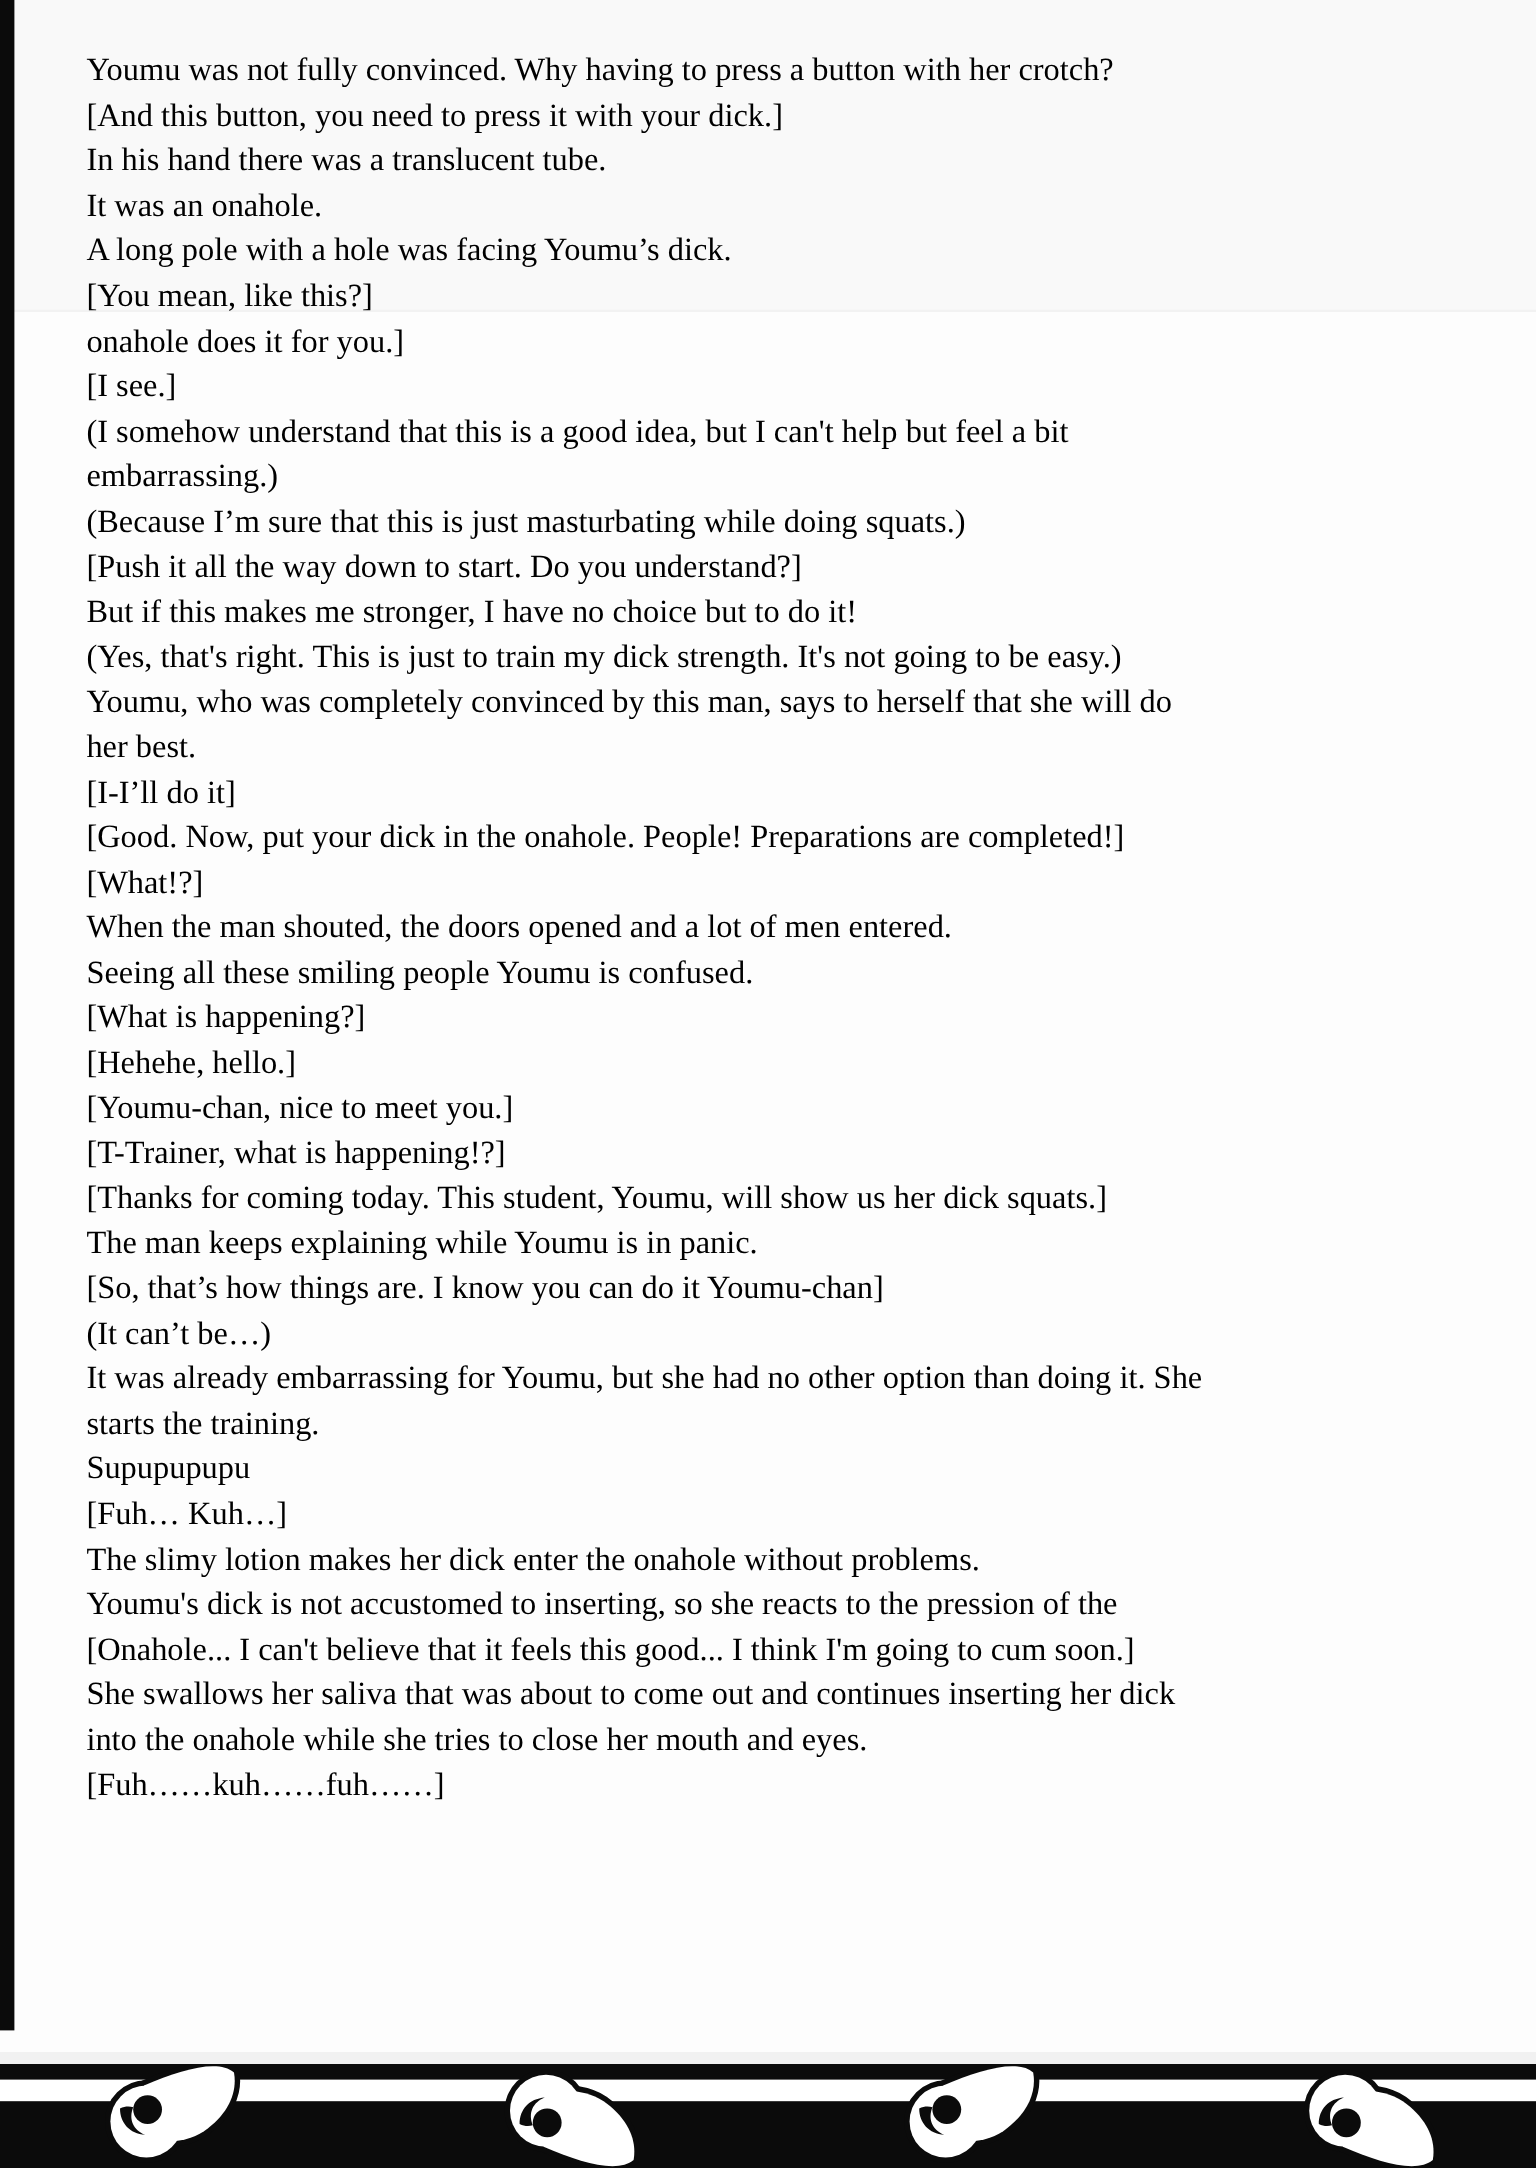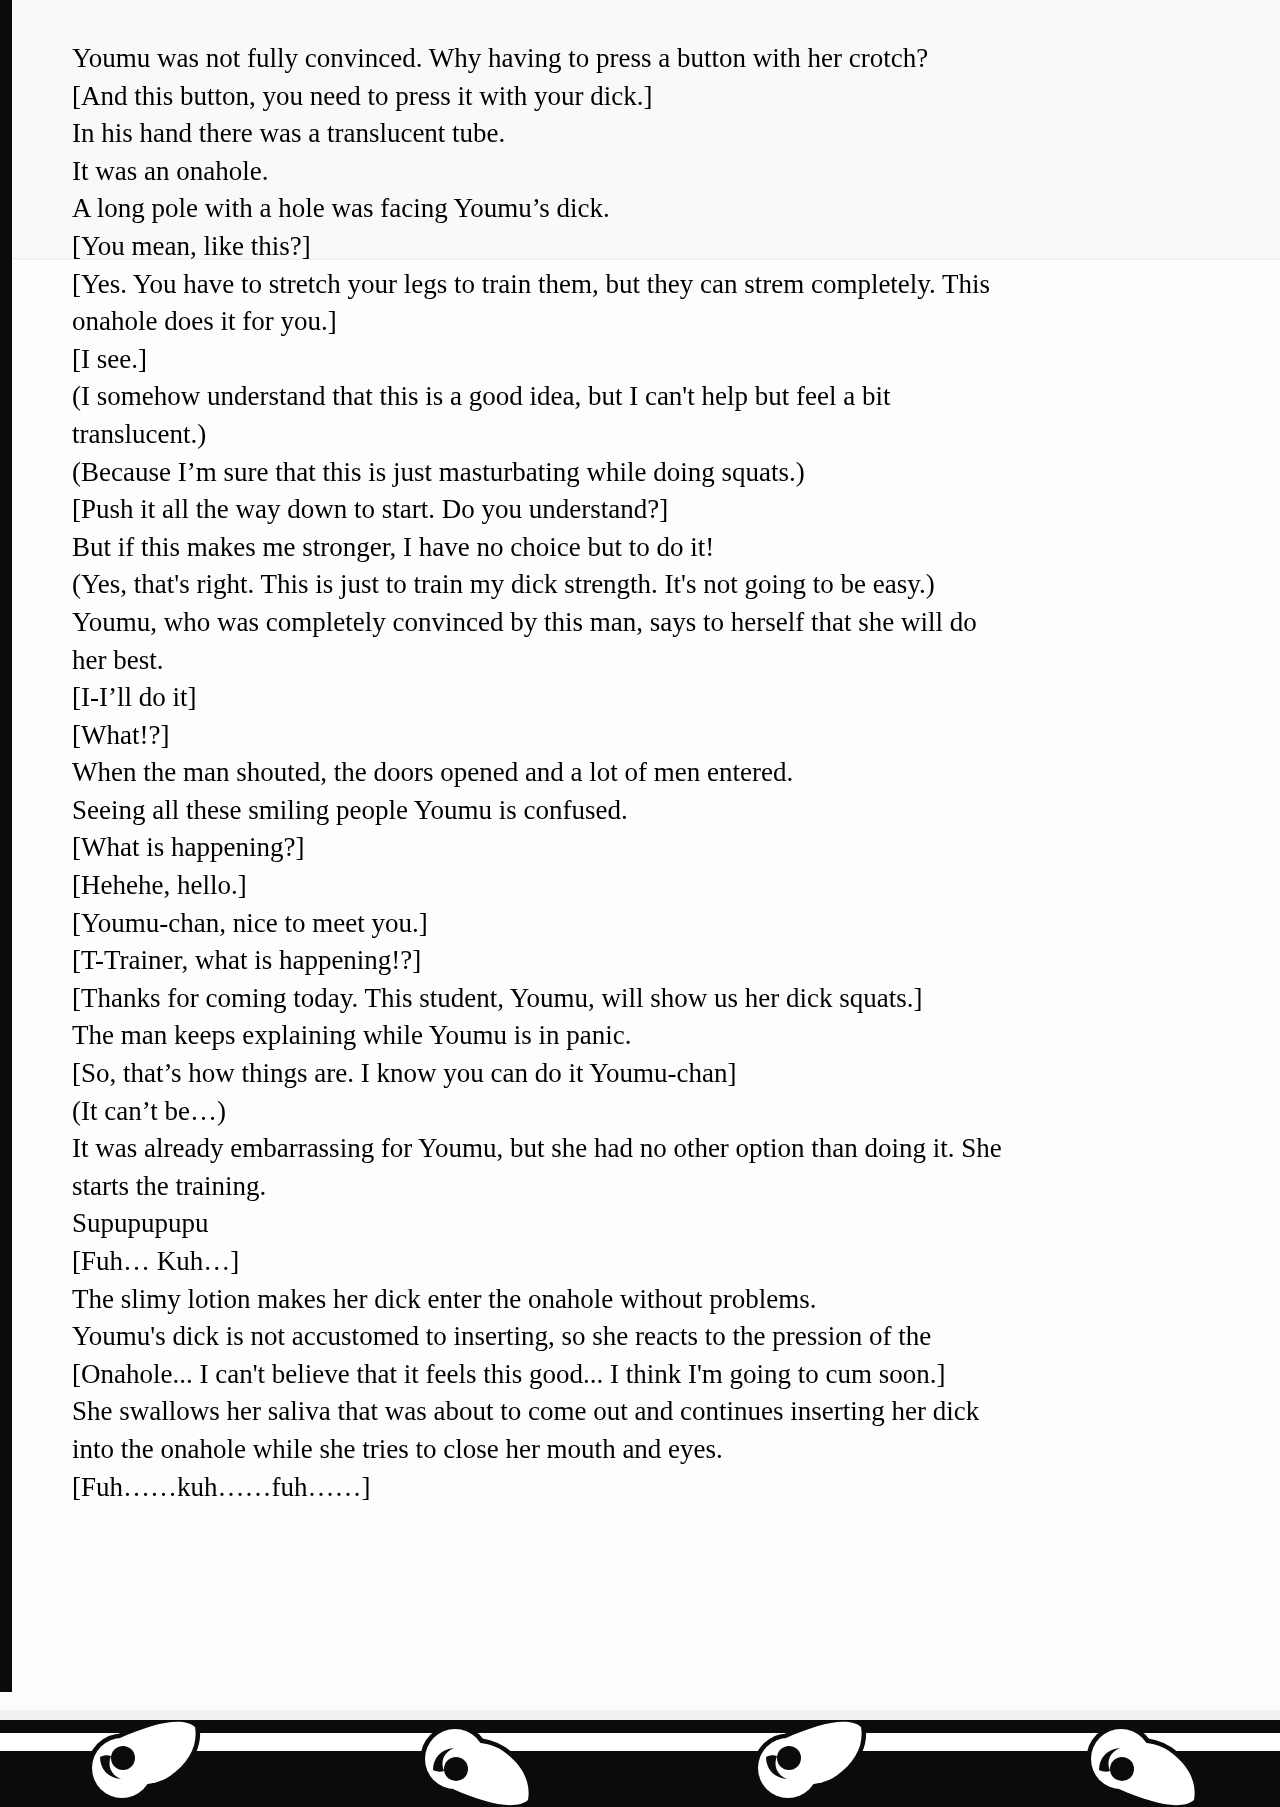--- a/index.html
+++ b/index.html
@@ -35,32 +35,32 @@
 <div class="scan-preband"></div>
 <div class="edge-bar"></div>
 
 <div class="story">
     <p class="line">Youmu was not fully convinced. Why having to press a button with her crotch?</p>
     <p class="line">[And this button, you need to press it with your dick.]</p>
     <p class="line">In his hand there was a translucent tube.</p>
     <p class="line">It was an onahole.</p>
     <p class="line">A long pole with a hole was facing Youmu’s dick.</p>
     <p class="line">[You mean, like this?]</p>
-    <p class="line">[Yes. You have to stretch your legs to train them, but they can strem completely. This</p>
     <p class="line">onahole does it for you.]</p>
     <p class="line">[I see.]</p>
     <p class="line">(I somehow understand that this is a good idea, but I can't help but feel a bit</p>
-    <p class="line">translucent.)</p>
+    <p class="line">embarrassing.)</p>
     <p class="line">(Because I’m sure that this is just masturbating while doing squats.)</p>
     <p class="line">[Push it all the way down to start. Do you understand?]</p>
     <p class="line">But if this makes me stronger, I have no choice but to do it!</p>
     <p class="line">(Yes, that's right. This is just to train my dick strength. It's not going to be easy.)</p>
     <p class="line">Youmu, who was completely convinced by this man, says to herself that she will do</p>
     <p class="line">her best.</p>
     <p class="line">[I-I’ll do it]</p>
+    <p class="line">[Good. Now, put your dick in the onahole. People! Preparations are completed!]</p>
     <p class="line">[What!?]</p>
     <p class="line">When the man shouted, the doors opened and a lot of men entered.</p>
     <p class="line">Seeing all these smiling people Youmu is confused.</p>
     <p class="line">[What is happening?]</p>
     <p class="line">[Hehehe, hello.]</p>
     <p class="line">[Youmu-chan, nice to meet you.]</p>
     <p class="line">[T-Trainer, what is happening!?]</p>
     <p class="line">[Thanks for coming today. This student, Youmu, will show us her dick squats.]</p>
     <p class="line">The man keeps explaining while Youmu is in panic.</p>
     <p class="line">[So, that’s how things are. I know you can do it Youmu-chan]</p>

